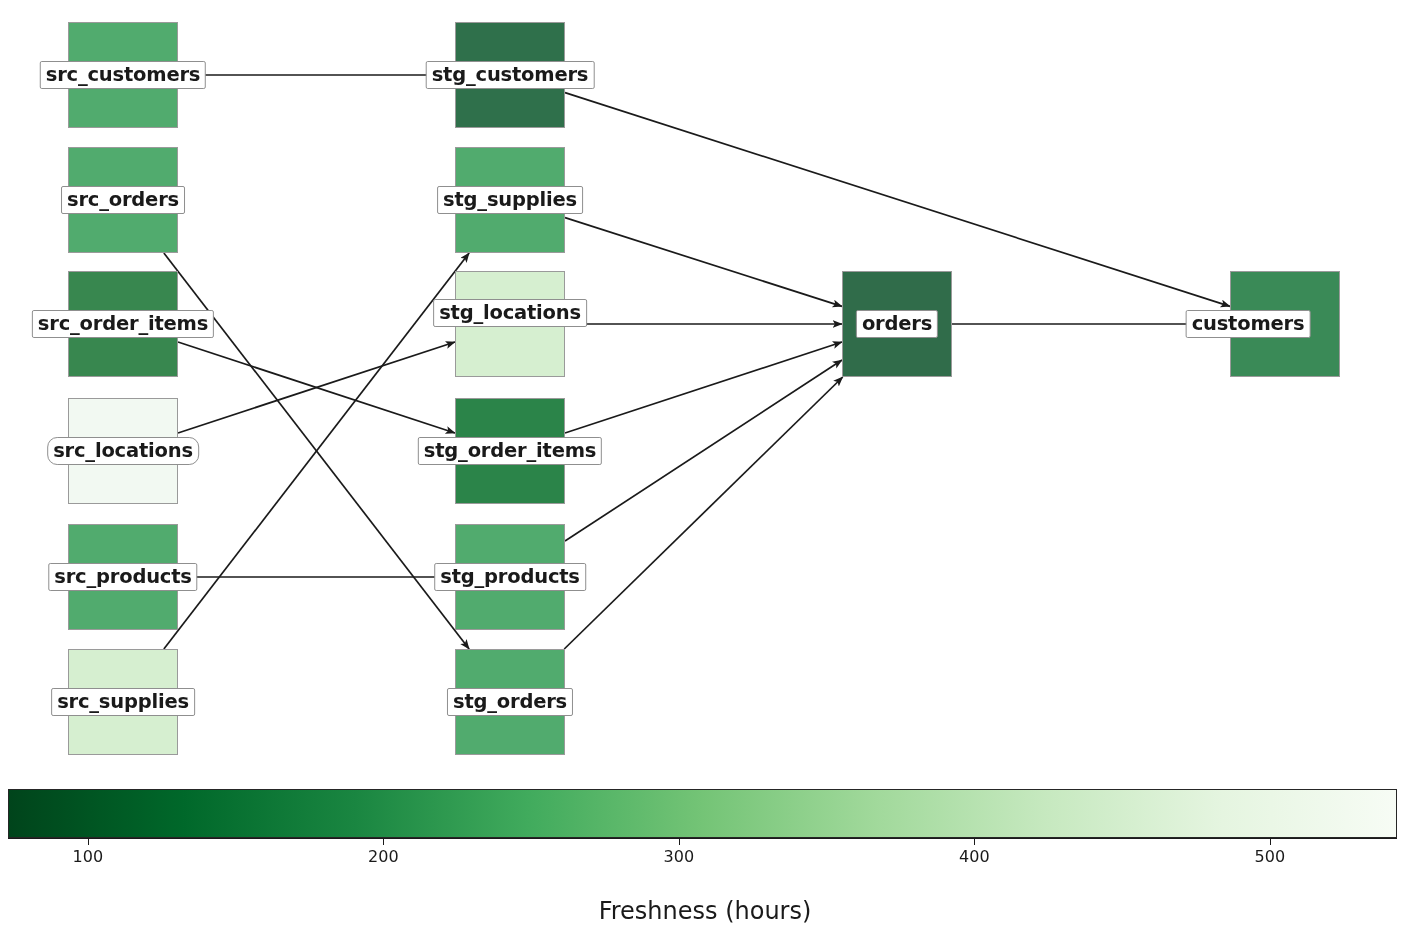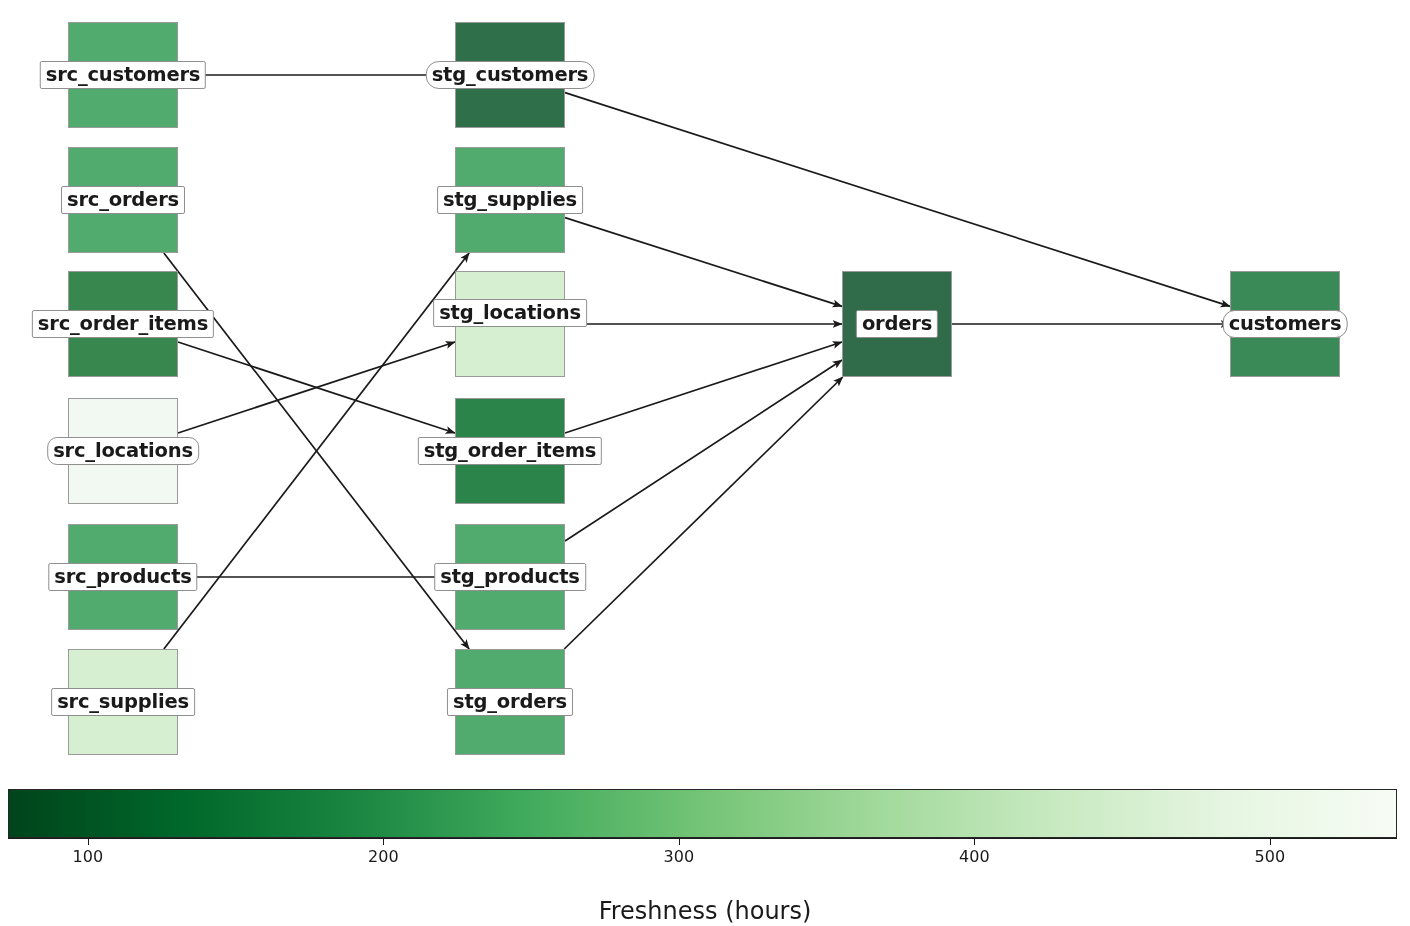--- a/index.html
+++ b/index.html
@@ -89,35 +89,35 @@
         <div class="node-label" style="left: 123px; top: 200px;">src_orders</div>
         <div class="node" style="left: 68px; top: 271px; width: 110px; height: 106px; background: rgb(56, 135, 79);"></div>
         <div class="node-label" style="left: 123px; top: 324px;">src_order_items</div>
         <div class="node" style="left: 68px; top: 398px; width: 110px; height: 106px; background: rgb(242, 249, 242);"></div>
         <div class="node-label" style="left: 123px; top: 451px; border-radius: 10px;">src_locations</div>
         <div class="node" style="left: 68px; top: 524px; width: 110px; height: 106px; background: rgb(81, 171, 110);"></div>
         <div class="node-label" style="left: 123px; top: 577px;">src_products</div>
         <div class="node" style="left: 68px; top: 649px; width: 110px; height: 106px; background: rgb(214, 239, 208);"></div>
         <div class="node-label" style="left: 123px; top: 702px;">src_supplies</div>
         <div class="node" style="left: 455px; top: 22px; width: 110px; height: 106px; background: rgb(47, 112, 75);"></div>
-        <div class="node-label" style="left: 510px; top: 75px; border-radius: 13px;">stg_customers</div>
+        <div class="node-label" style="left: 510px; top: 75px;">stg_customers</div>
         <div class="node" style="left: 455px; top: 147px; width: 110px; height: 106px; background: rgb(81, 171, 110);"></div>
         <div class="node-label" style="left: 510px; top: 200px;">stg_supplies</div>
         <div class="node" style="left: 455px; top: 271px; width: 110px; height: 106px; background: rgb(214, 239, 208);"></div>
         <div class="node-label" style="left: 510px; top: 313px;">stg_locations</div>
         <div class="node" style="left: 455px; top: 398px; width: 110px; height: 106px; background: rgb(43, 132, 73);"></div>
         <div class="node-label" style="left: 510px; top: 451px;">stg_order_items</div>
         <div class="node" style="left: 455px; top: 524px; width: 110px; height: 106px; background: rgb(81, 171, 110);"></div>
         <div class="node-label" style="left: 510px; top: 577px;">stg_products</div>
         <div class="node" style="left: 455px; top: 649px; width: 110px; height: 106px; background: rgb(81, 171, 110);"></div>
         <div class="node-label" style="left: 510px; top: 702px;">stg_orders</div>
         <div class="node" style="left: 842px; top: 271px; width: 110px; height: 106px; background: rgb(48, 108, 74);"></div>
         <div class="node-label" style="left: 897px; top: 324px;">orders</div>
         <div class="node" style="left: 1230px; top: 271px; width: 110px; height: 106px; background: rgb(58, 138, 87);"></div>
-        <div class="node-label" style="left: 1285px; top: 324px; border-radius: 12px;">customers</div>
+        <div class="node-label" style="left: 1248px; top: 324px;">customers</div>
       </div>
   </div>
 
   <div id="colorbar-wrap">
     <div id="cbar" style="background: linear-gradient(to right, rgb(0, 68, 27), rgb(0, 104, 42), rgb(26, 134, 65), rgb(65, 171, 93), rgb(116, 196, 118), rgb(161, 217, 155), rgb(199, 233, 192), rgb(229, 245, 224), rgb(247, 252, 245));"></div>
     <div id="cbar-axis"></div>
     <div id="cbar-ticks">
         <div class="cb-tick" style="left: 87.8px;"></div>
         <div class="cb-ticklabel" style="left: 87.8px;">100</div>
         <div class="cb-tick" style="left: 383.3px;"></div>

